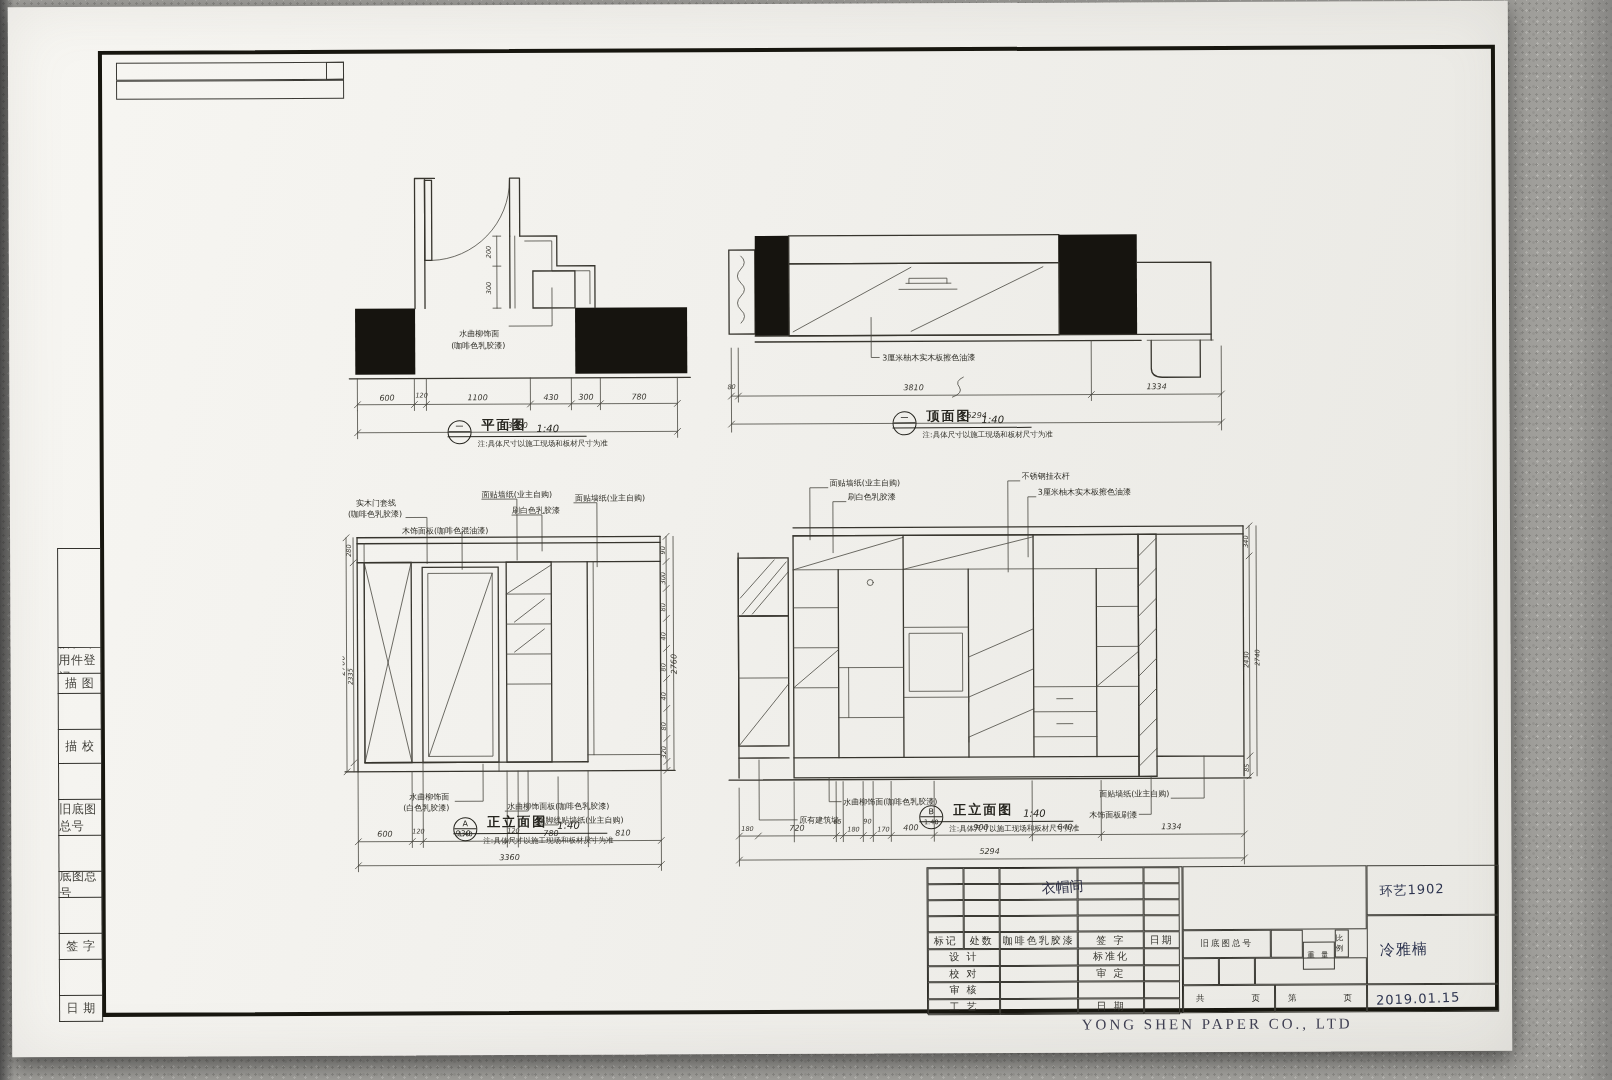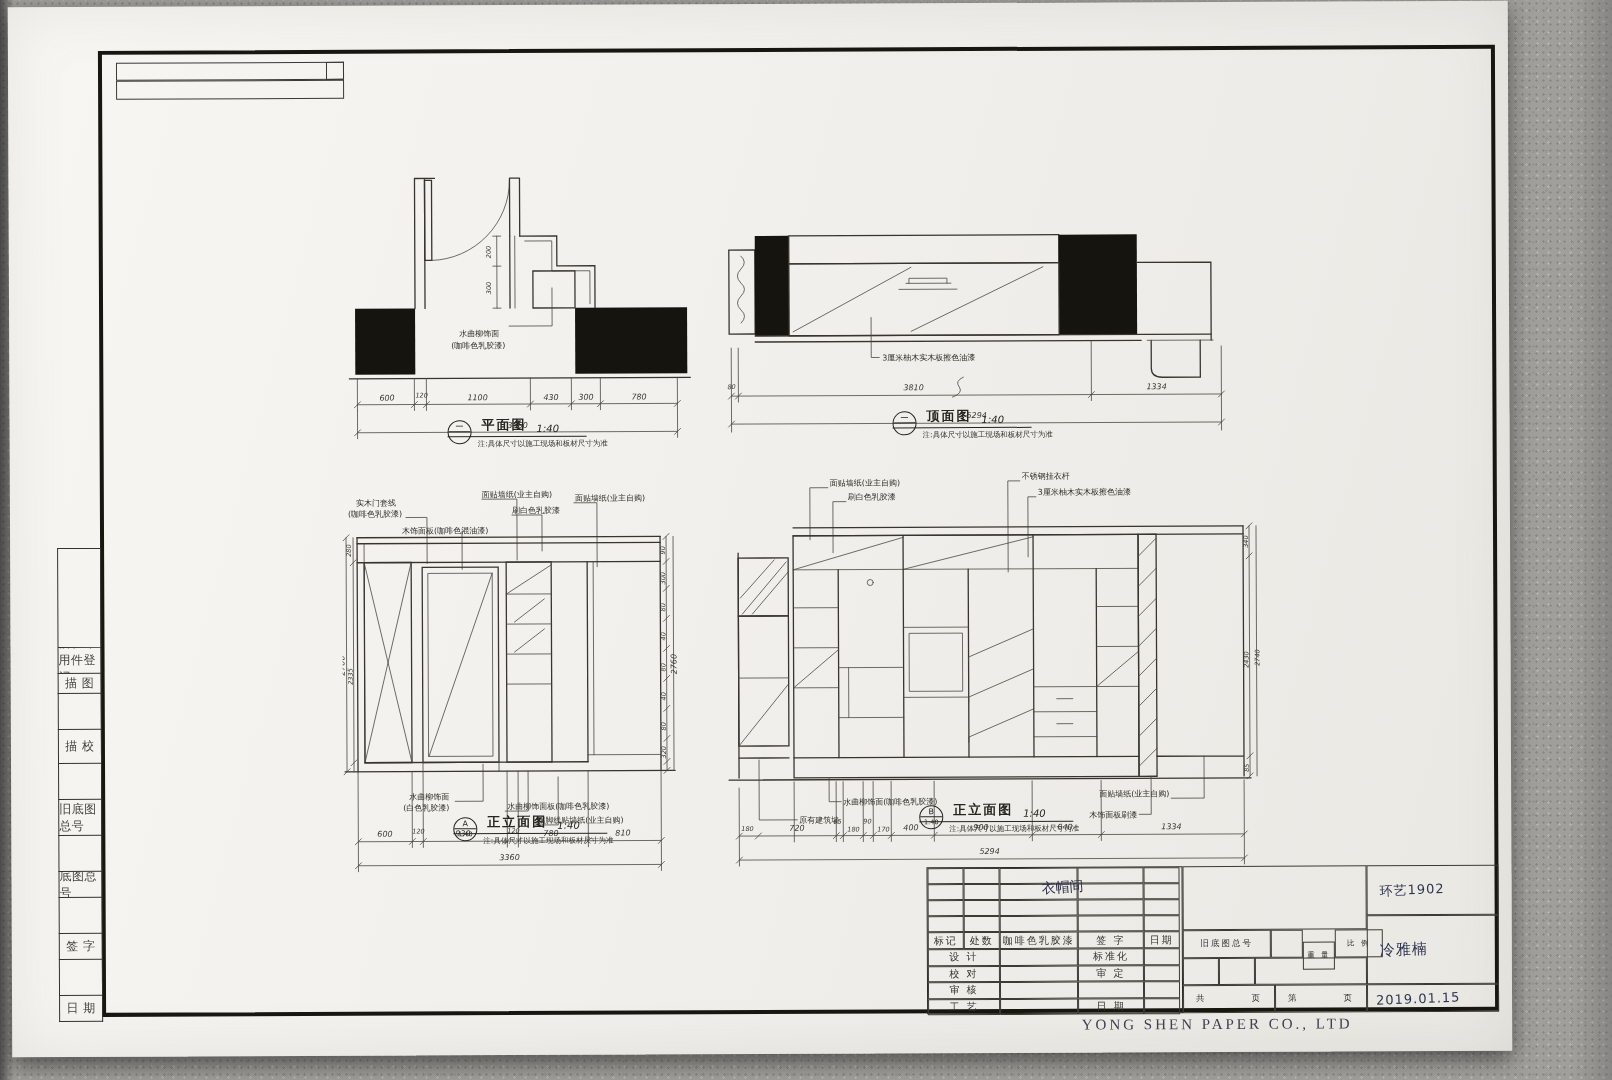--- a/index.html
+++ b/index.html
@@ -376,21 +376,21 @@
       <div class="tb-cell"></div>
   </div>
 
   <div class="room-hand">衣帽间</div>
 
   <div class="tb-right">
     <div class="tr-cell" style="left:0;top:0;width:184px;height:64px;"></div>
     <div class="tr-cell" style="left:0;top:64px;width:88px;height:28px;">旧底图总号</div>
     <div class="tr-cell" style="left:88px;top:64px;width:32px;height:28px;"></div>
     <div class="tr-cell" style="left:120px;top:76px;width:32px;height:28px;font-size:7.5px;">重 量</div>
-    <div class="tr-cell" style="left:152px;top:64px;width:48px;height:28px;font-size:7.5px;">比 例</div>
+    <div class="tr-cell" style="left:152px;top:64px;width:14px;height:28px;font-size:7.5px;">比 例</div>
     <div class="tr-cell" style="left:0;top:92px;width:36px;height:27px;"></div>
     <div class="tr-cell" style="left:36px;top:92px;width:36px;height:27px;"></div>
     <div class="tr-cell" style="left:72px;top:92px;width:112px;height:27px;"></div>
     <div class="tr-cell tr-split" style="left:0;top:119px;width:92px;height:28px;">
       <span>共</span>
       <span>页</span>
     </div>
     <div class="tr-cell tr-split" style="left:92px;top:119px;width:92px;height:28px;">
       <span>第</span>
       <span>页</span>

